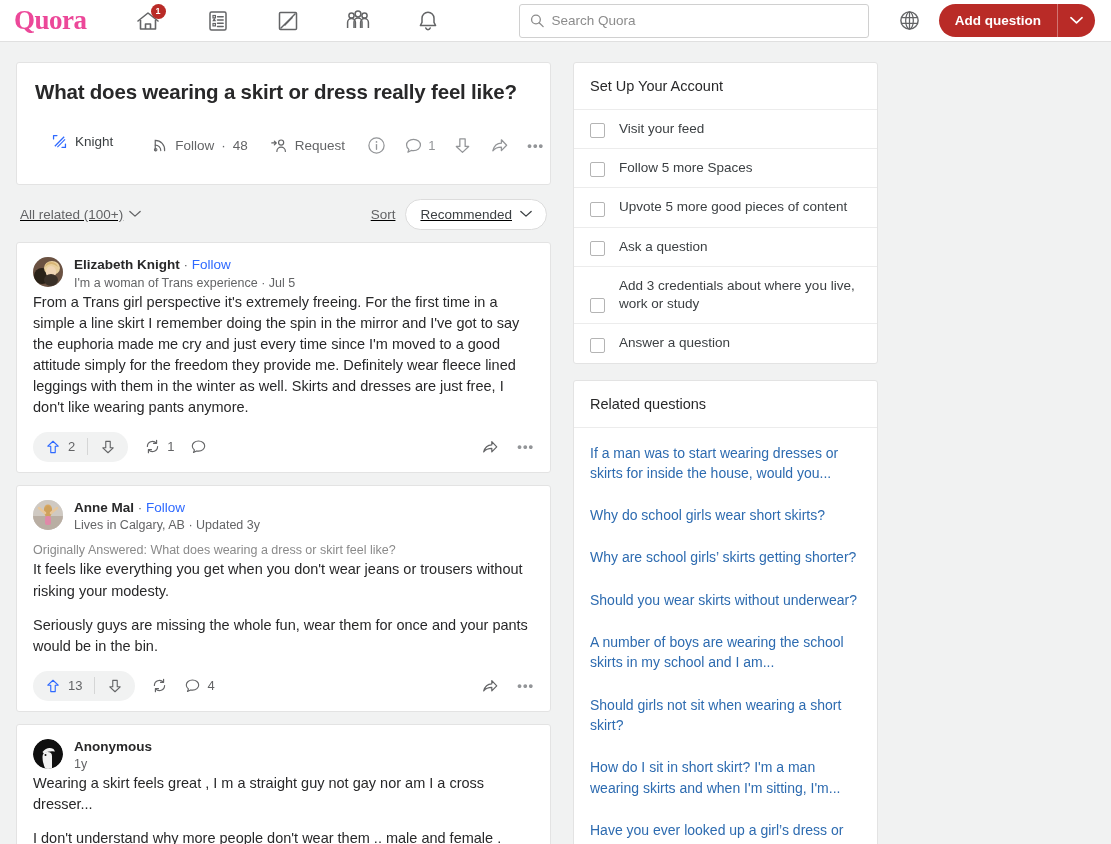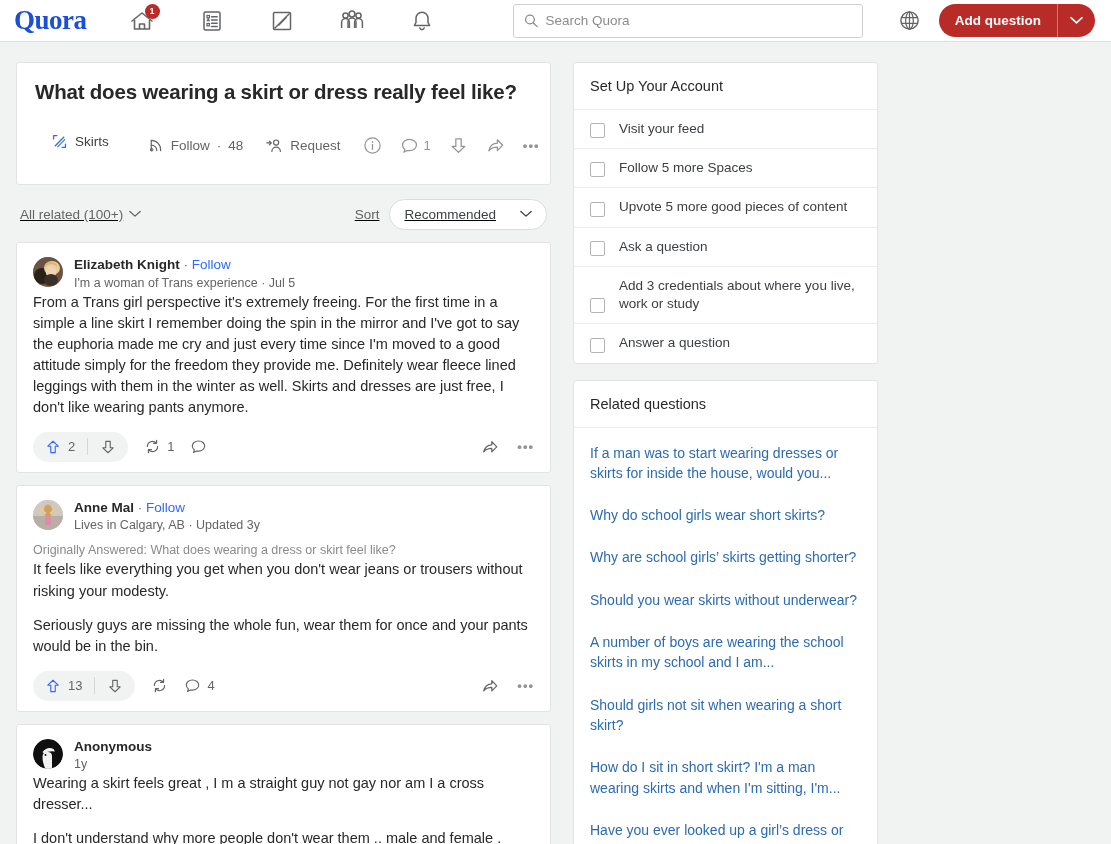--- a/index.html
+++ b/index.html
@@ -14,27 +14,27 @@
   .header {
     height: 42px;
     background: #ffffff;
     border-bottom: 1px solid #e0e0e0;
     display: flex;
     align-items: center;
     position: relative;
     z-index: 5;
   }
   .logo {
-    color: #1d4ed8;
+    color: #ec4899;
     font-family: "Liberation Serif", serif;
     font-size: 27px;
     font-weight: bold;
     letter-spacing: -0.5px;
     margin-left: 14px;
-    margin-right: 20px;
+    margin-right: 26px;
     cursor: pointer;
   }
   .nav-icons { display: flex; align-items: center; gap: 0px; }
   .nav-btn {
     width: 70px; height: 42px;
     display: flex; align-items: center; justify-content: center;
     cursor: pointer; position: relative;
   }
   .nav-btn svg { display: block; }
   .badge {
@@ -149,21 +149,21 @@
   }
   .sort-area { margin-left:auto; display:flex; align-items:center; gap:10px; }
   .sort-label { font-size: 13.5px; color: #636466; }
   .sort-pill {
     border: 1px solid #dcdcdc;
     border-radius: 18px;
     background: #fff;
     padding: 7px 14px;
     font-size: 13.5px;
     color: #3c4043;
-    display: flex; align-items: center; gap: 24px;
+    display: flex; align-items: center; gap: 8px;
     cursor: pointer;
   }
 
   
   .answer { padding: 14px 16px 10px 16px; margin-bottom: 12px; }
   .a-head { display: flex; align-items: flex-start; gap: 11px; }
   .avatar {
     width: 30px; height: 30px; border-radius: 50%;
     flex: 0 0 30px; overflow: hidden;
     background: #d8d8d8;
@@ -334,21 +334,21 @@
     <div class="card q-card">
       <div class="q-title">What does wearing a skirt or dress really feel like?</div>
       <div class="q-actions">
 
         <div class="q-act answer">
           <svg width="17" height="17" viewBox="0 0 20 20" fill="none">
             <path d="M3 3 H7 M3 3 V7 M17 13 V17 M17 17 H13" stroke="#2e69ff" stroke-width="1.5" stroke-linecap="round"></path>
             <path d="M4.5 15.5 L15.5 4.5" stroke="#2e69ff" stroke-width="1.5"></path>
             <path d="M7.5 16.5 L16.5 7.5" stroke="#2e69ff" stroke-width="1.3"></path>
           </svg>
-          <span class="txt">Skirts</span>
+          <span class="txt">Knight</span>
         </div>
 
         <div class="q-act">
           <svg width="17" height="17" viewBox="0 0 20 20" fill="none">
             <path d="M5 16 V4 a11 11 0 0 1 11 12" stroke="#636466" stroke-width="1.4" stroke-linecap="round"></path>
             <path d="M5 9.5 a6.5 6.5 0 0 1 6.5 6.5" stroke="#636466" stroke-width="1.4" stroke-linecap="round"></path>
             <circle cx="5.5" cy="15" r="1.5" stroke="#636466" stroke-width="1.2"></circle>
           </svg>
           <span>Follow</span>
           <span>·</span>

